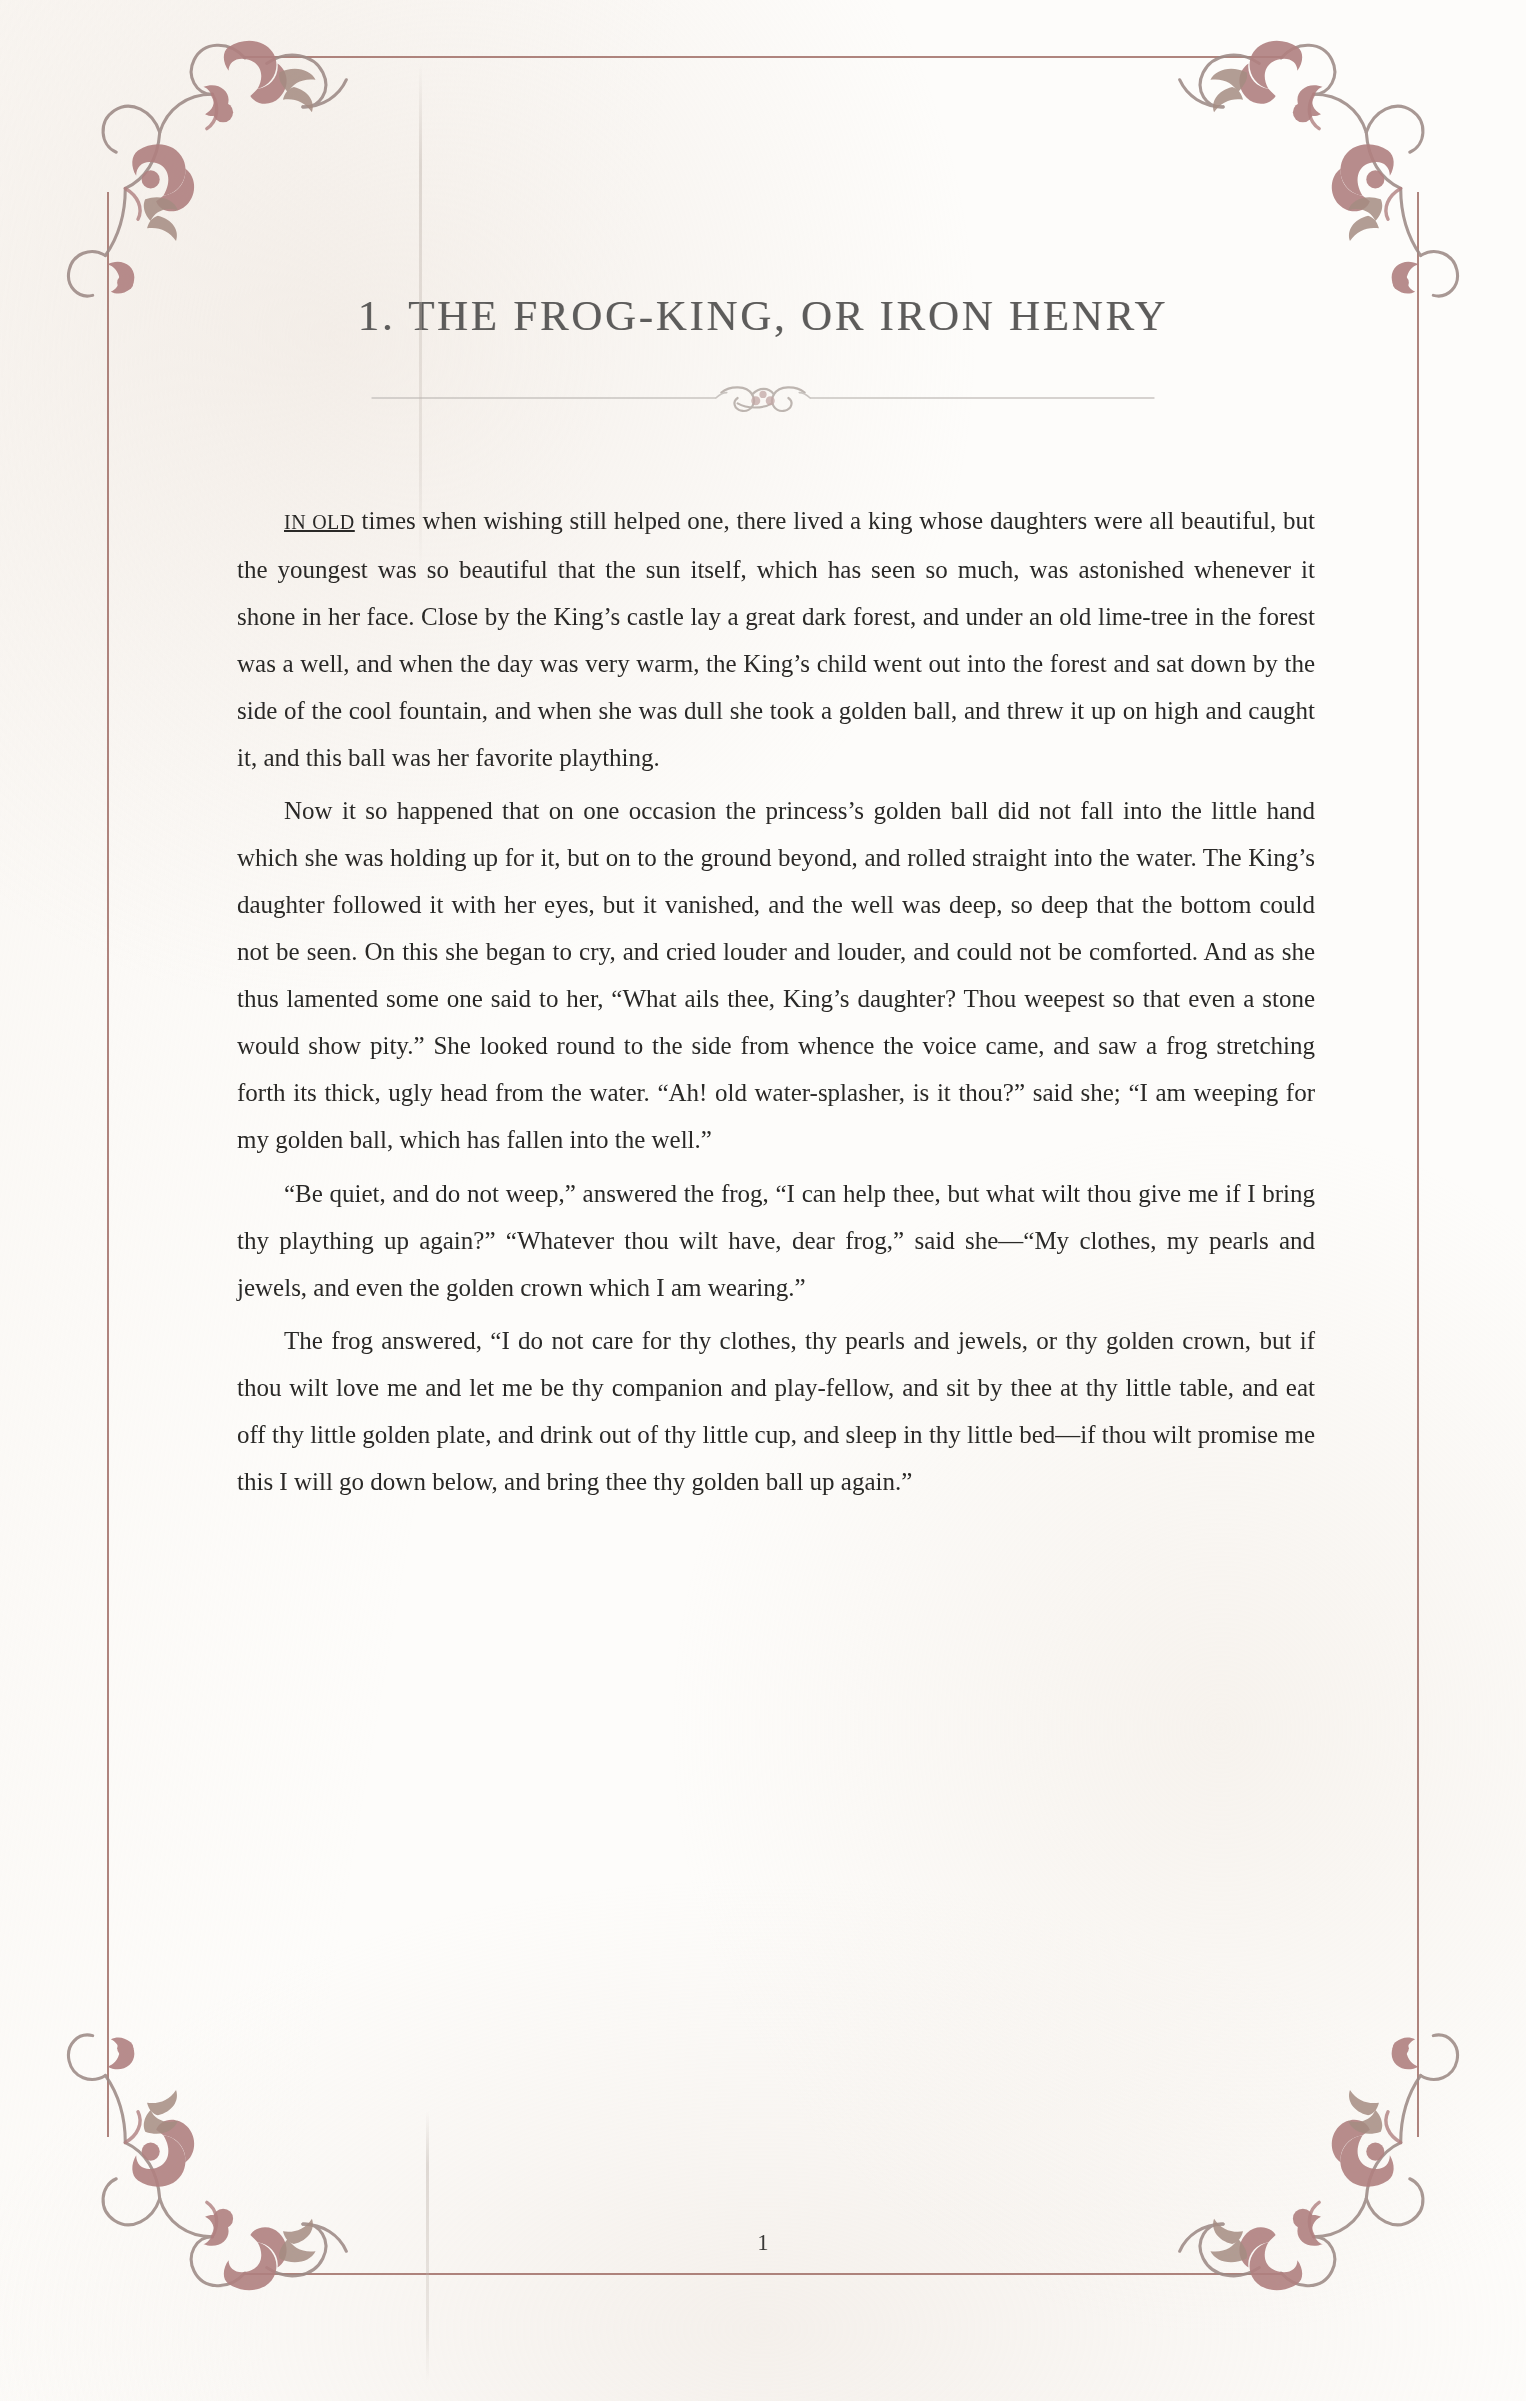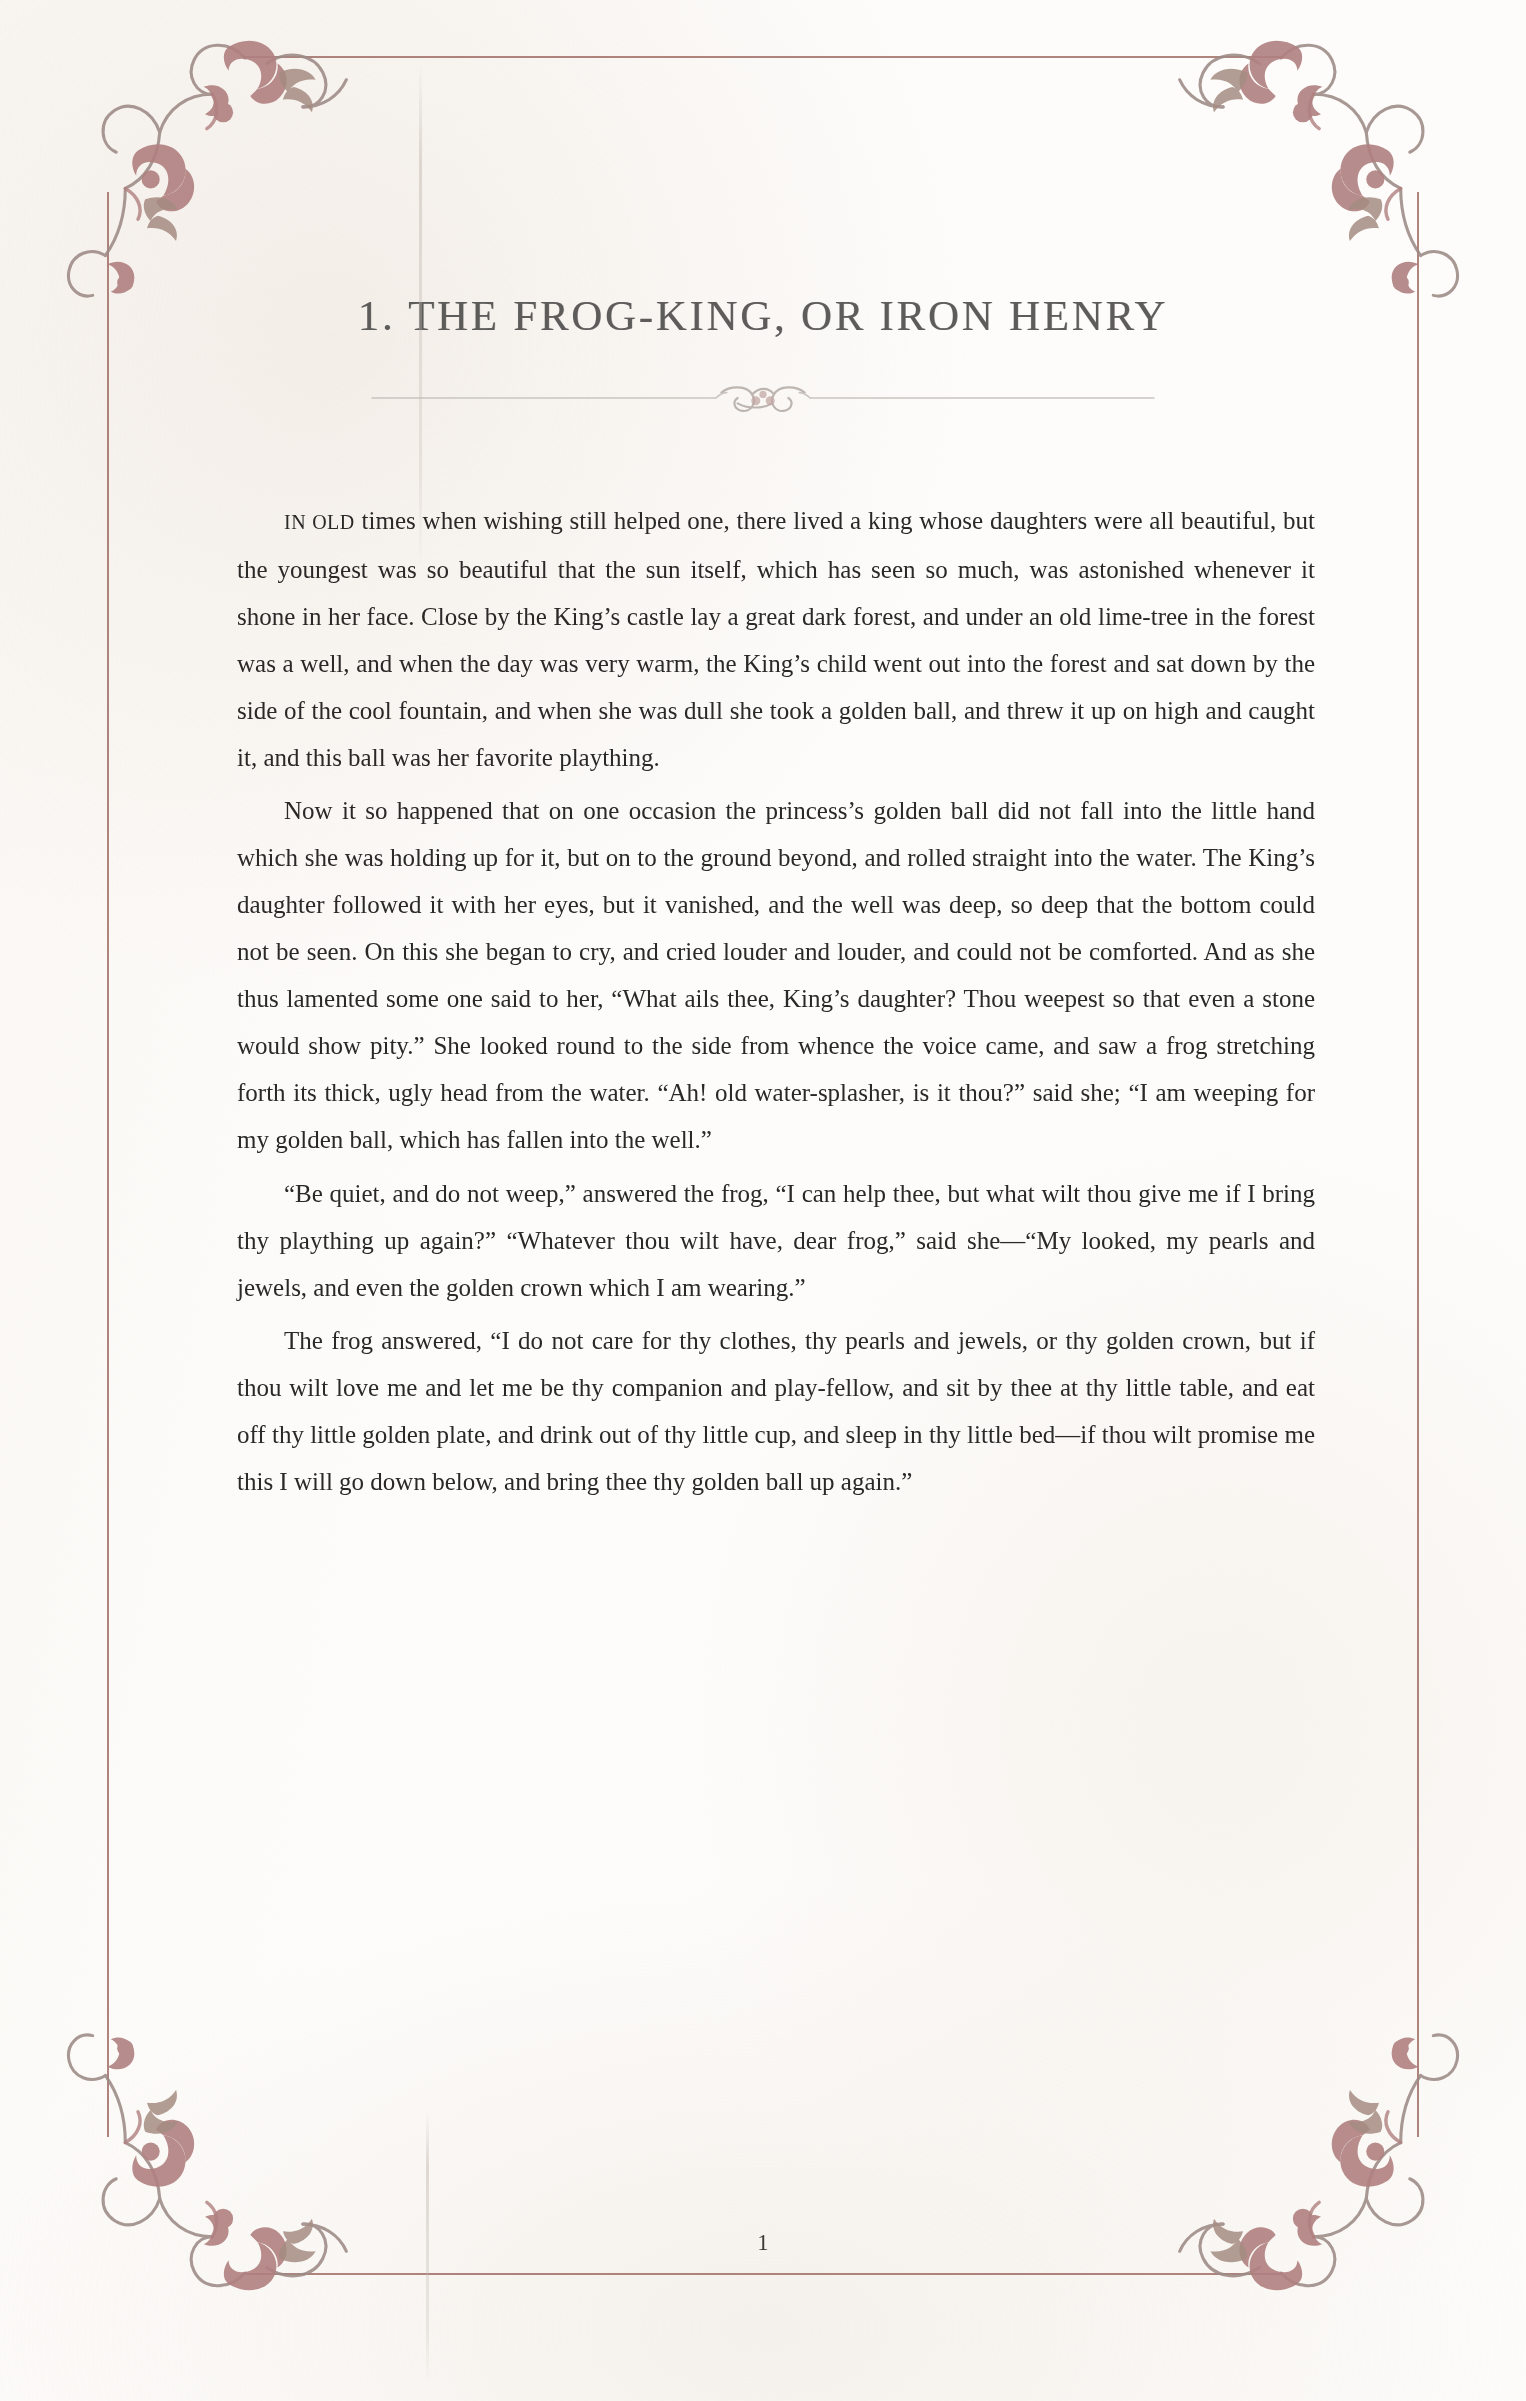--- a/index.html
+++ b/index.html
@@ -112,20 +112,21 @@
   }
   #body-text p {
     margin: 0 0 6.3px 0;
     text-indent: 47px;
   }
   #body-text p:last-child { margin-bottom: 0; }
 
   .smallcaps {
     font-size: 0.80em;
     letter-spacing: 0.5px;
+    text-decoration: underline;
   }
 
   #page-number {
     position: absolute;
     left: 0;
     top: 2222px;
     width: 1526px;
     text-align: center;
     font-size: 22.7px;
     color: #3a3938;
@@ -324,21 +325,21 @@
         <g fill="none" stroke="#c9c4c0" stroke-width="1.8" stroke-linecap="round">
           <path d="M790 22 C 794 18, 798 16, 802 16"></path>
           <path d="M894 22 C 890 18, 886 16, 882 16"></path>
         </g>
       </svg>
     </div>
 
     <div id="body-text">
       <p><span class="smallcaps">IN OLD</span><span> times when wishing still helped one, there lived a king whose daughters were all beautiful, but the youngest was so beautiful that the sun itself, which has seen so much, was astonished whenever it shone in her face. Close by the King’s castle lay a great dark forest, and under an old lime-tree in the forest was a well, and when the day was very warm, the King’s child went out into the forest and sat down by the side of the cool fountain, and when she was dull she took a golden ball, and threw it up on high and caught it, and this ball was her favorite plaything.</span></p>
       <p>Now it so happened that on one occasion the princess’s golden ball did not fall into the little hand which she was holding up for it, but on to the ground beyond, and rolled straight into the water. The King’s daughter followed it with her eyes, but it vanished, and the well was deep, so deep that the bottom could not be seen. On this she began to cry, and cried louder and louder, and could not be comforted. And as she thus lamented some one said to her, “What ails thee, King’s daughter? Thou weepest so that even a stone would show pity.” She looked round to the side from whence the voice came, and saw a frog stretching forth its thick, ugly head from the water. “Ah! old water-splasher, is it thou?” said she; “I am weeping for my golden ball, which has fallen into the well.”</p>
-      <p>“Be quiet, and do not weep,” answered the frog, “I can help thee, but what wilt thou give me if I bring thy plaything up again?” “Whatever thou wilt have, dear frog,” said she—“My looked, my pearls and jewels, and even the golden crown which I am wearing.”</p>
+      <p>“Be quiet, and do not weep,” answered the frog, “I can help thee, but what wilt thou give me if I bring thy plaything up again?” “Whatever thou wilt have, dear frog,” said she—“My clothes, my pearls and jewels, and even the golden crown which I am wearing.”</p>
       <p>The frog answered, “I do not care for thy clothes, thy pearls and jewels, or thy golden crown, but if thou wilt love me and let me be thy companion and play-fellow, and sit by thee at thy little table, and eat off thy little golden plate, and drink out of thy little cup, and sleep in thy little bed—if thou wilt promise me this I will go down below, and bring thee thy golden ball up again.”</p>
     </div>
 
     <div id="page-number">1</div>
   </div>
 
   <div class="scan-streak" style="left:419px; top:63px; height:507px;"></div>
   <div class="scan-streak" style="left:426px; top:2111px; height:272px;"></div>
 
 </div>

